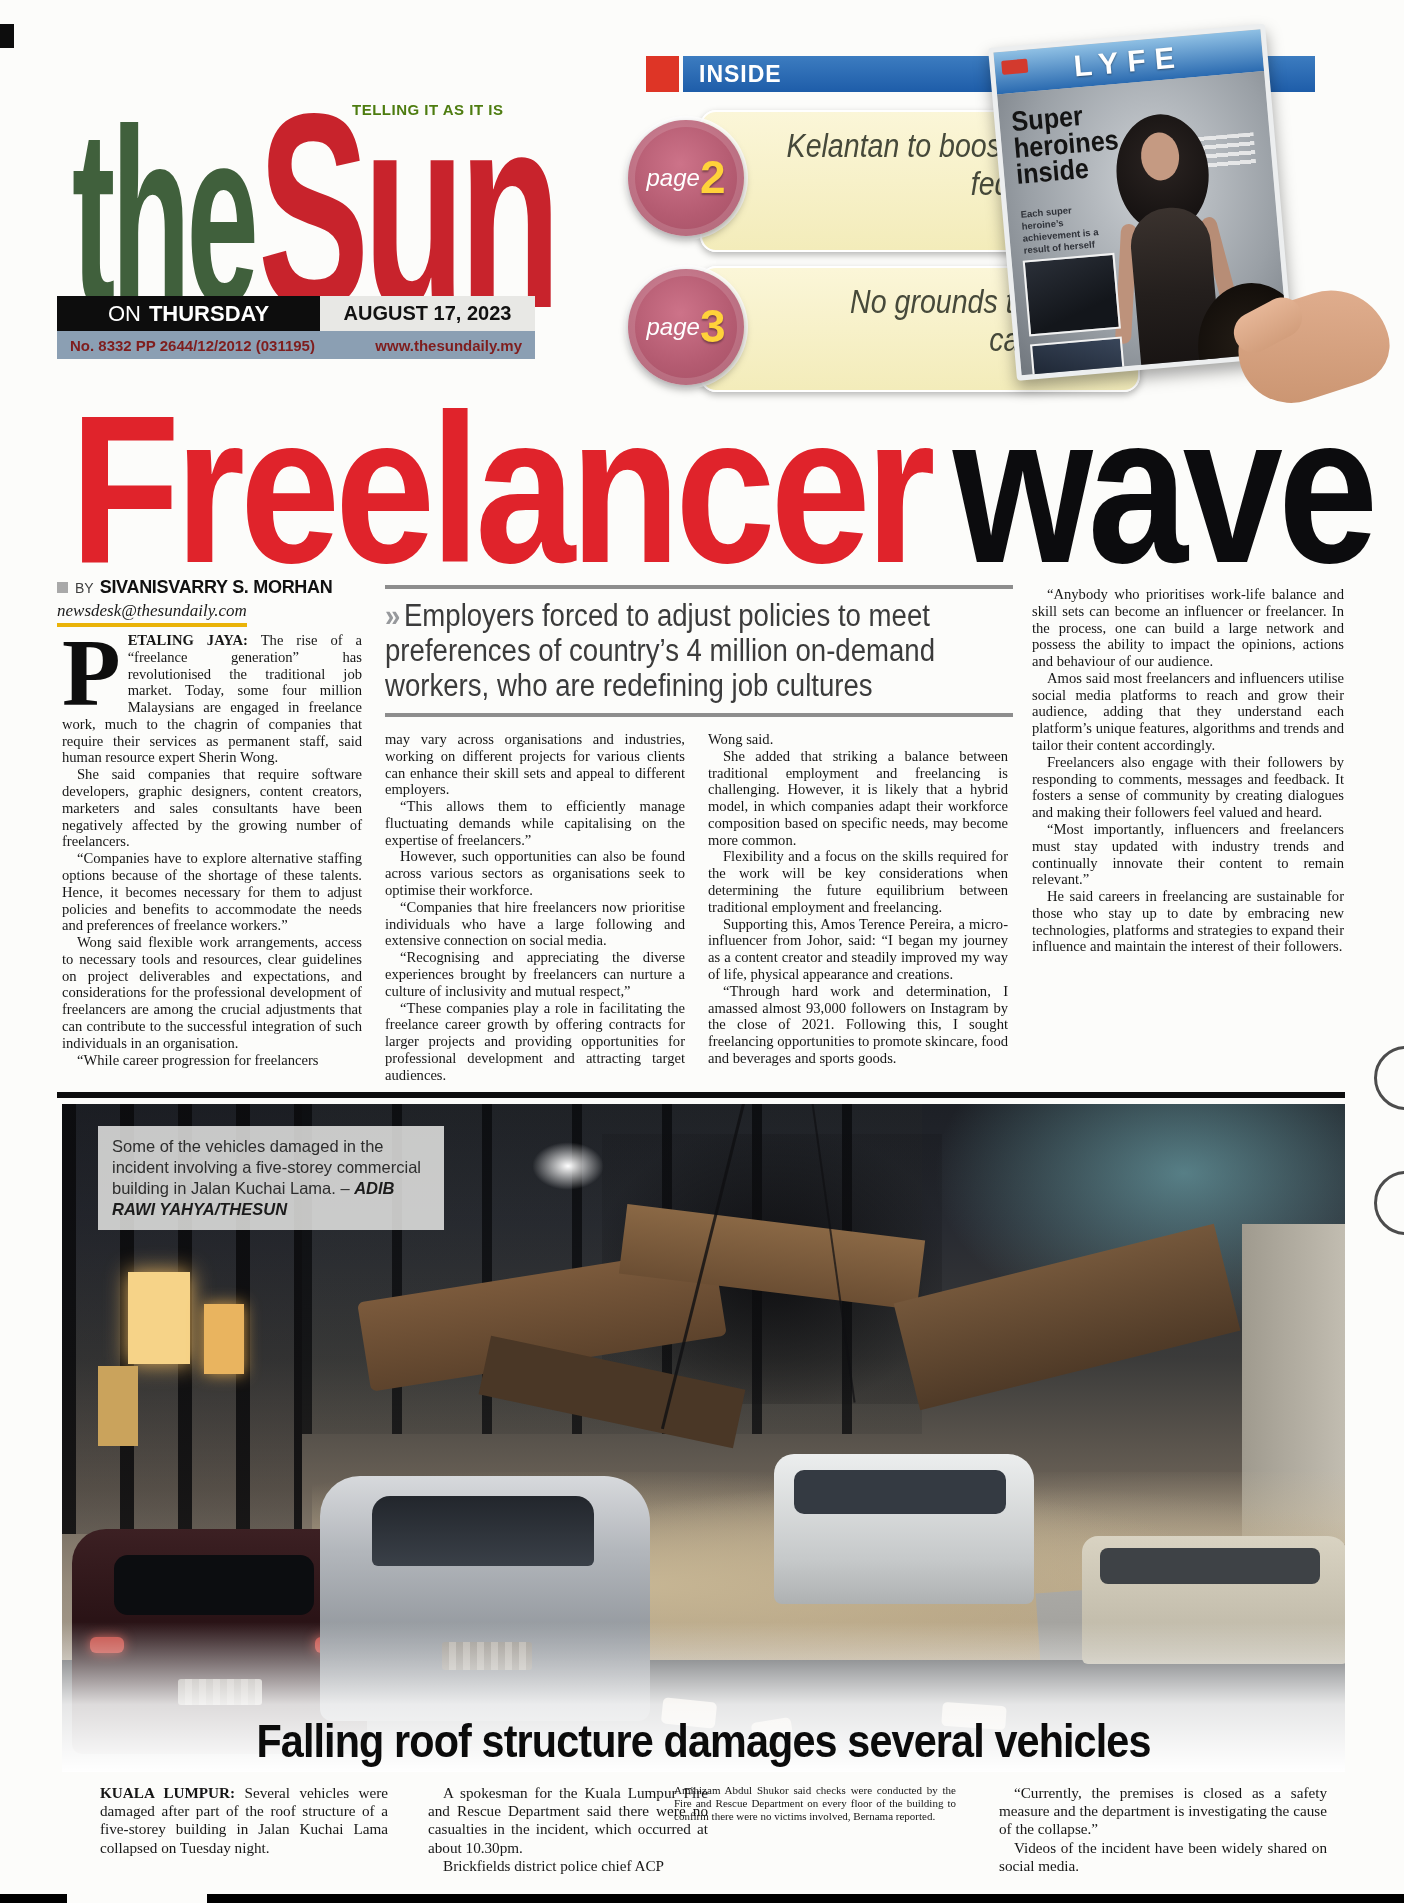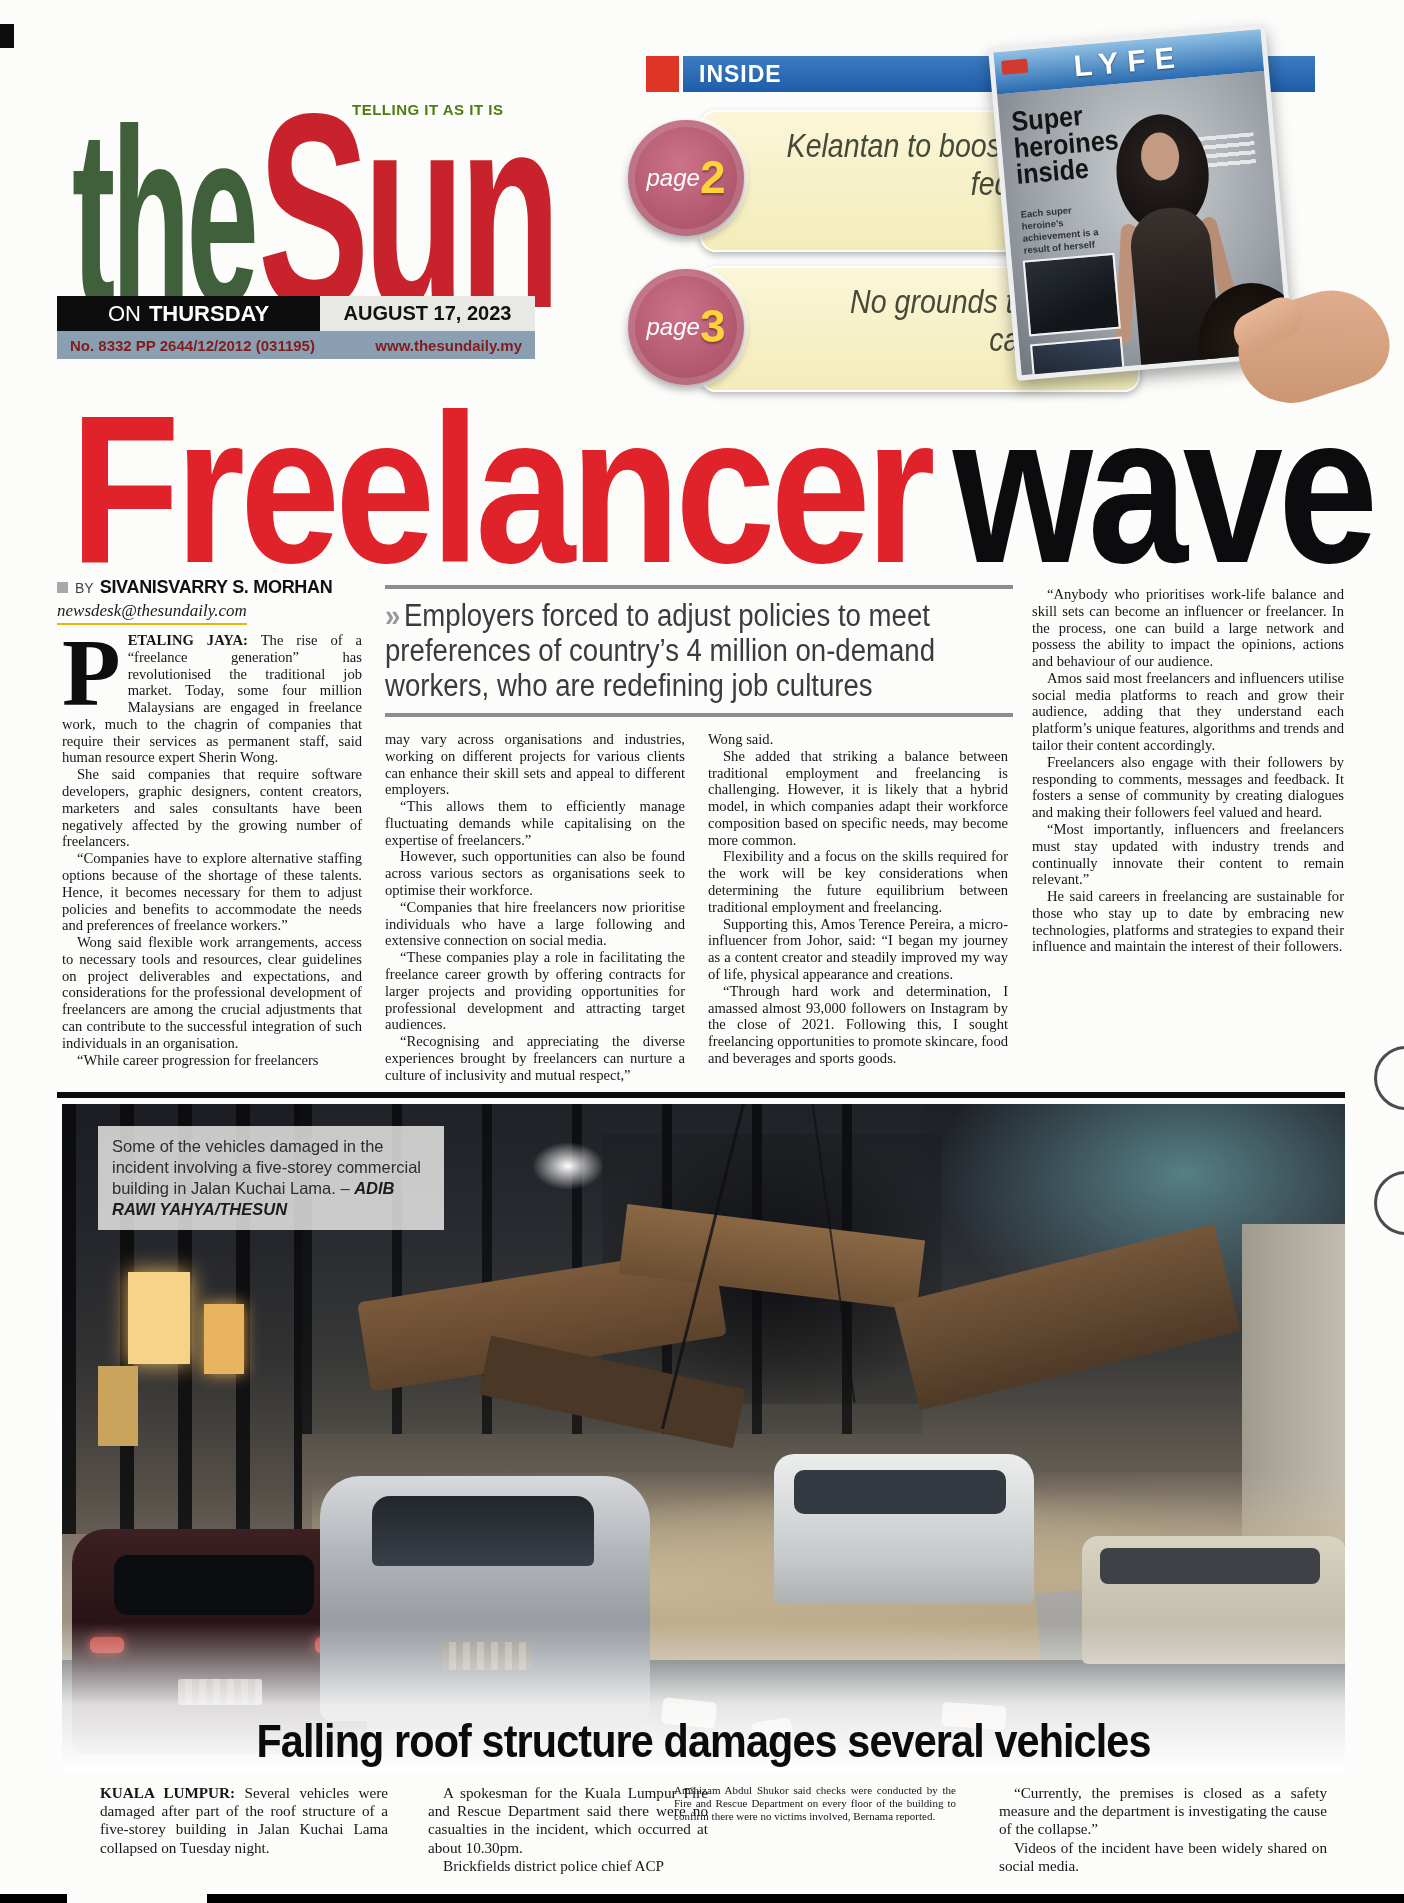--- a/index.html
+++ b/index.html
@@ -97,21 +97,21 @@
   .hl-black { color:#0c0c0e; margin-left:26px; }
 
   
   .byline { left:57px; top:577px; width:300px; }
   .byline-row { display:flex; align-items:center; }
   .byline-square { width:11px; height:11px; background:#a9a9a9; margin-right:7px; }
   .byline-by { font-size:14px; color:#404040; margin-right:6px; }
   .byline-name { font-size:18px; font-weight:bold; color:#111; letter-spacing:-0.3px; }
   .byline-email { display:inline-block; margin-top:3px; font-family:"Liberation Serif", serif;
                   font-style:italic; font-size:17px; color:#1b1b1b; padding-bottom:2px;
-                  border-bottom:2px solid #eab308; }
+                  border-bottom:4px solid #eab308; }
 
   
   .standfirst { left:385px; top:585px; width:628px; }
   .sf-rule { height:4px; background:#8d8d8d; }
   .sf-body { margin:9px 0 10px 0; font-size:31px; color:#3b3b3b; line-height:1.13; width:705px;
              transform:scaleX(0.89); transform-origin:left top; }
   .sf-chevron { color:#97999c; font-weight:bold; margin-right:4px; }
   .sf-rule-b { height:4px; background:#8d8d8d; margin-top:2px; width:628px; }
 
   
@@ -290,22 +290,22 @@
   <p>She said companies that require software developers, graphic designers, content creators, marketers and sales consultants have been negatively affected by the growing number of freelancers.</p>
       <p>“Companies have to explore alternative staffing options because of the shortage of these talents. Hence, it becomes necessary for them to adjust policies and benefits to accommodate the needs and preferences of freelance workers.”</p>
       <p>Wong said flexible work arrangements, access to necessary tools and resources, clear guidelines on project deliverables and expectations, and considerations for the professional development of freelancers are among the crucial adjustments that can contribute to the successful integration of such individuals in an organisation.</p>
       <p>“While career progression for freelancers</p>
     </div>
   <div class="col mcol-1">
       <p class="noind">may vary across organisations and industries, working on different projects for various clients can enhance their skill sets and appeal to different employers.</p>
       <p>“This allows them to efficiently manage fluctuating demands while capitalising on the expertise of freelancers.”</p>
       <p>However, such opportunities can also be found across various sectors as organisations seek to optimise their workforce.</p>
       <p>“Companies that hire freelancers now prioritise individuals who have a large following and extensive connection on social media.</p>
+      <p>“Recognising and appreciating the diverse experiences brought by freelancers can nurture a culture of inclusivity and mutual respect,”</p>
       <p>“These companies play a role in facilitating the freelance career growth by offering contracts for larger projects and providing opportunities for professional development and attracting target audiences.</p>
-      <p>“Recognising and appreciating the diverse experiences brought by freelancers can nurture a culture of inclusivity and mutual respect,”</p>
     </div>
   <div class="col mcol-2">
       <p class="noind">Wong said.</p>
       <p>She added that striking a balance between traditional employment and freelancing is challenging. However, it is likely that a hybrid model, in which companies adapt their workforce composition based on specific needs, may become more common.</p>
       <p>Flexibility and a focus on the skills required for the work will be key considerations when determining the future equilibrium between traditional employment and freelancing.</p>
       <p>Supporting this, Amos Terence Pereira, a micro-influencer from Johor, said: “I began my journey as a content creator and steadily improved my way of life, physical appearance and creations.</p>
       <p>“Through hard work and determination, I amassed almost 93,000 followers on Instagram by the close of 2021. Following this, I sought freelancing opportunities to promote skincare, food and beverages and sports goods.</p>
     </div>
   <div class="col mcol-3">
       <p>“Anybody who prioritises work-life balance and skill sets can become an influencer or freelancer. In the process, one can build a large network and possess the ability to impact the opinions, actions and behaviour of our audience.</p>

